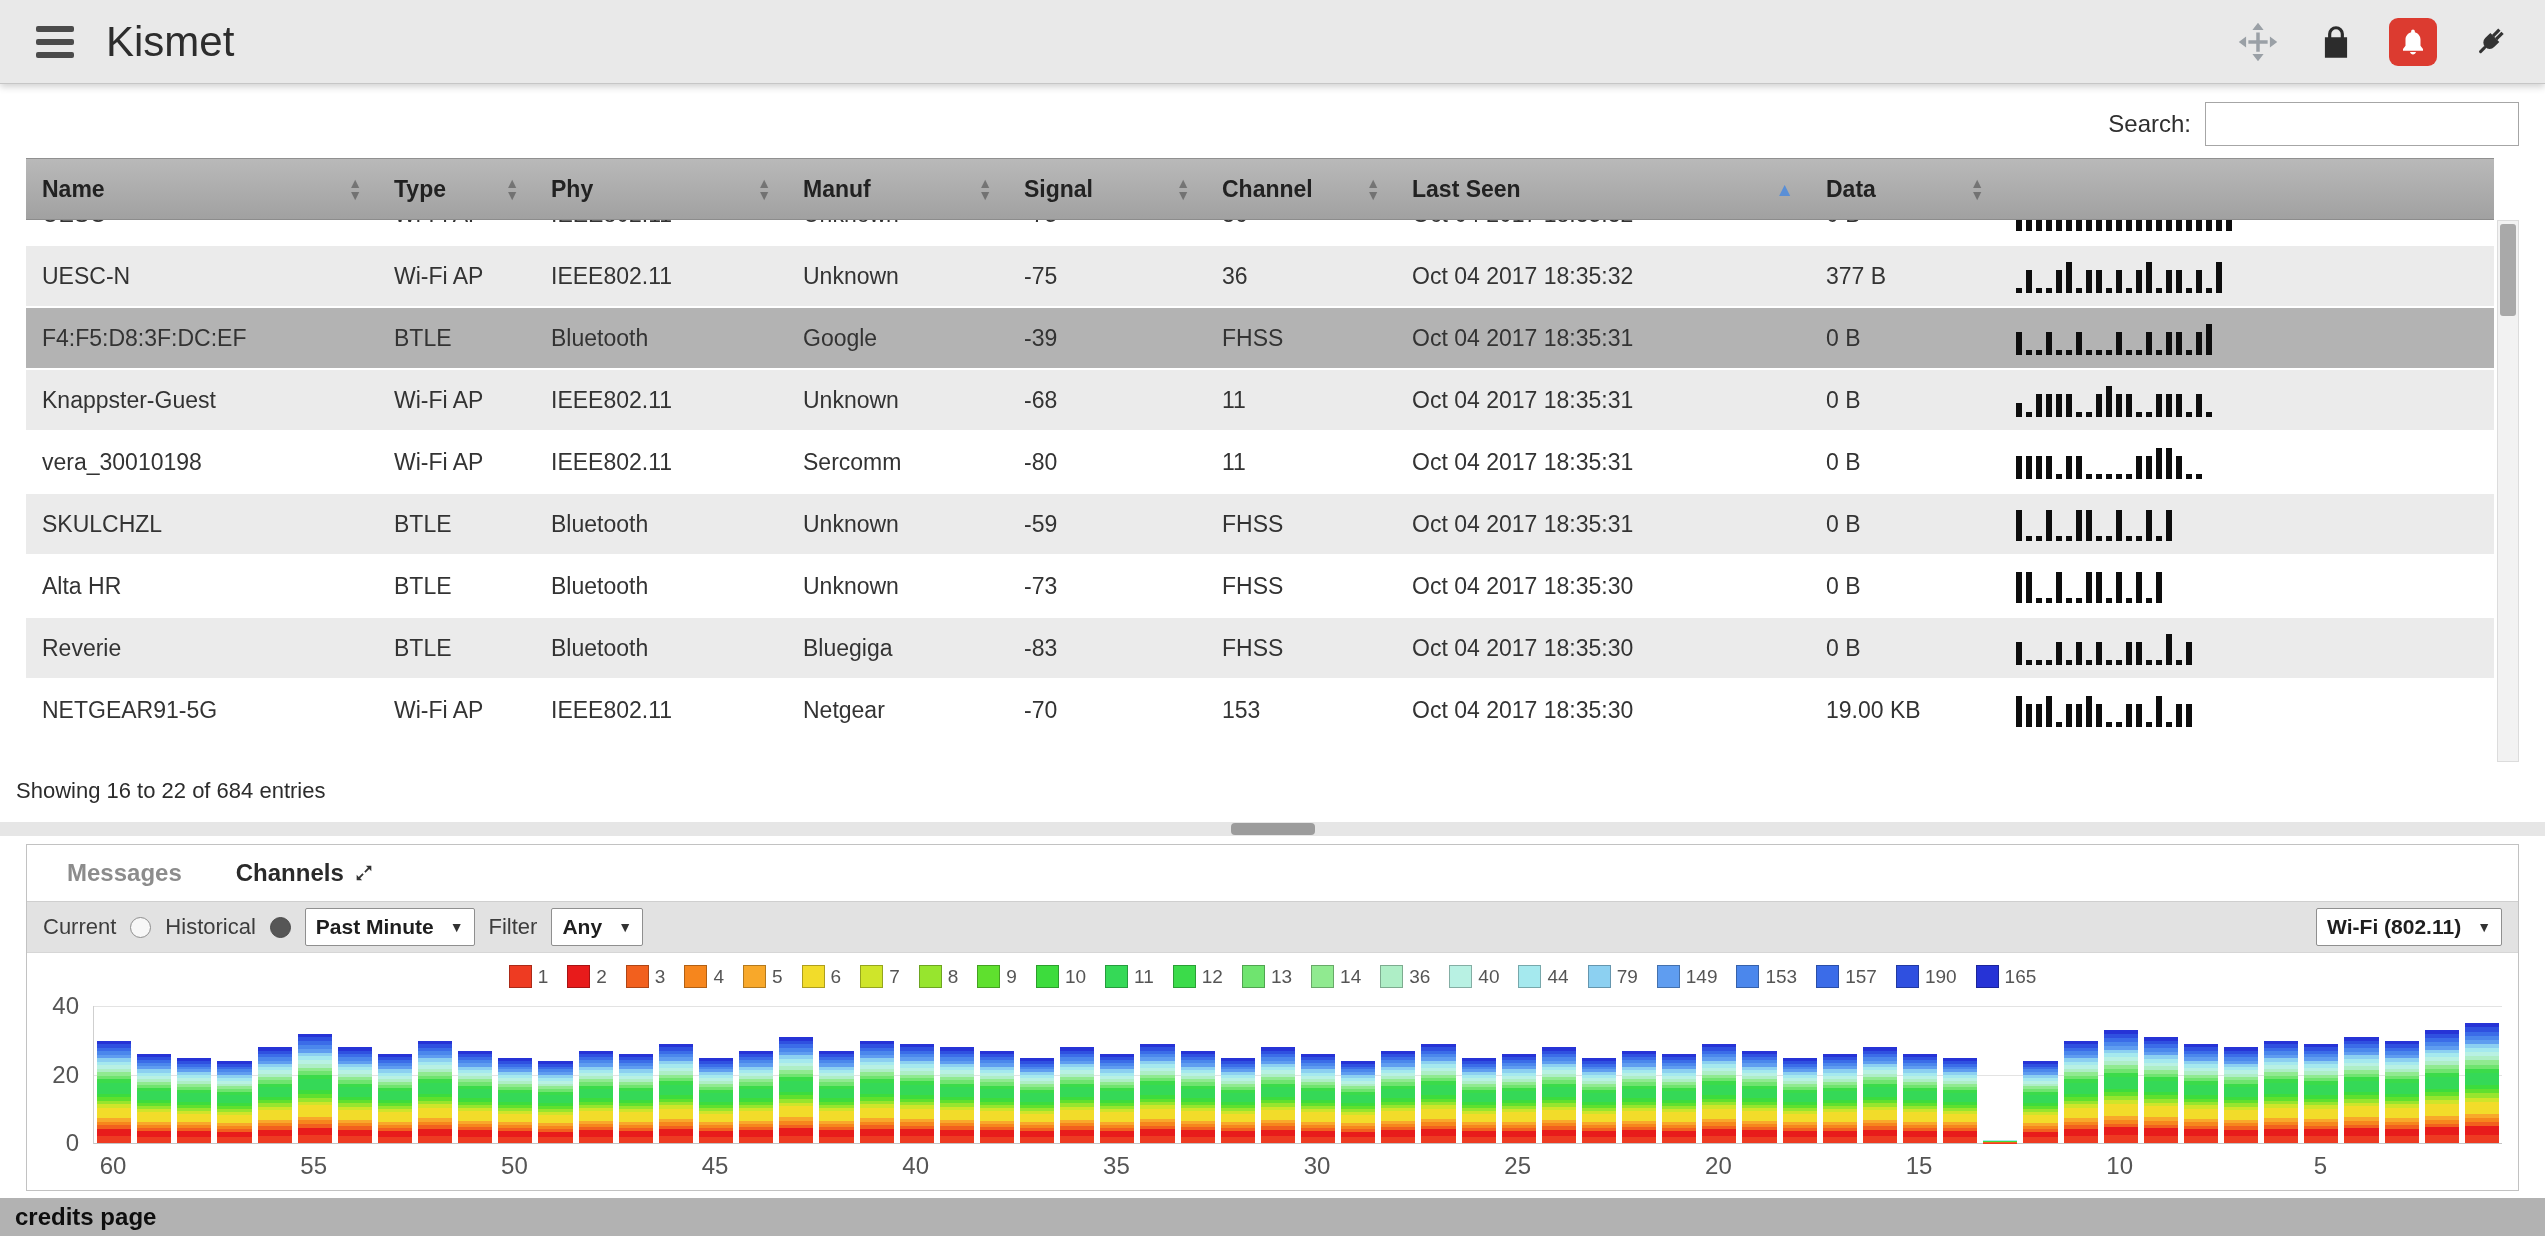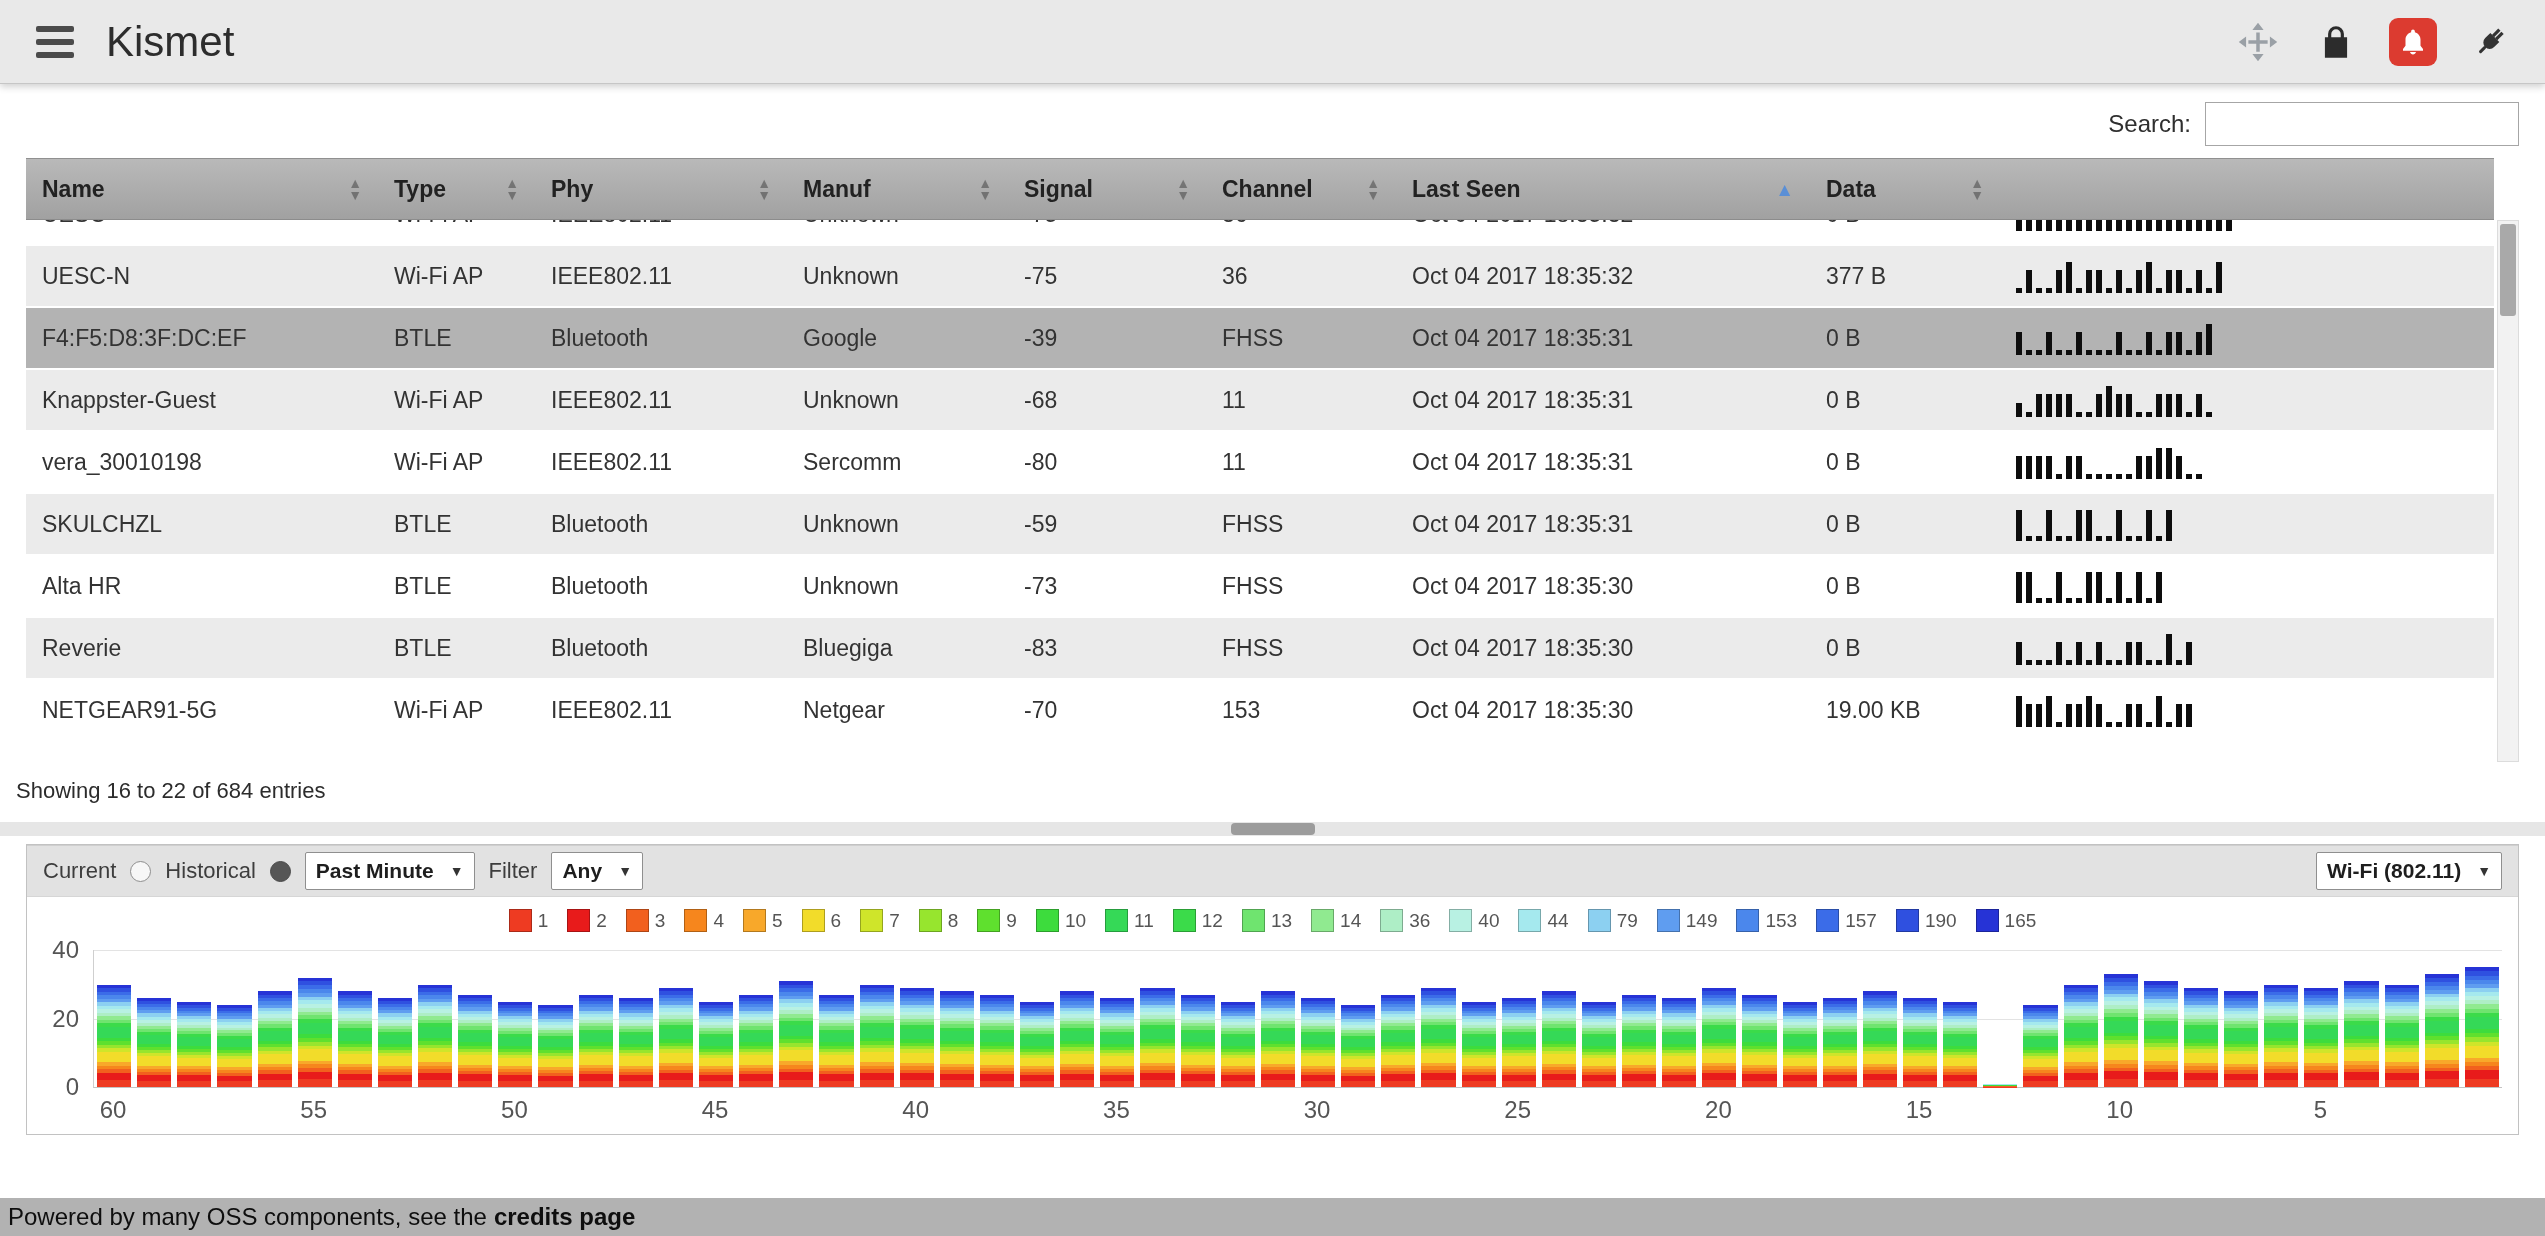--- a/index.html
+++ b/index.html
@@ -475,20 +475,31 @@
   </div>
 </div>
 
 <div class="status">Showing 16 to 22 of 684 entries</div>
 
 <div class="divider">
   <div class="handle"></div>
 </div>
 
 <div class="panel">
+  <div class="tabs">
+    <div class="tab">
+      <span>Messages</span>
+    </div>
+    <div class="tab active">
+      <span>Channels</span>
+      <svg viewBox="0 0 24 24" width="22" height="22" fill="#333">
+        <path d="M14 4h6v6l-2.3-2.3-4 4-1.4-1.4 4-4L14 4zM10 20H4v-6l2.3 2.3 4-4 1.4 1.4-4 4L10 20z"></path>
+      </svg>
+    </div>
+  </div>
 
   <div class="controls">
     <span>Current</span>
     <span class="radio"></span>
     <span>Historical</span>
     <span class="radio checked"></span>
     <span class="select">
       <span>Past Minute</span>
       <span class="caret">▼</span>
     </span>
@@ -2116,15 +2127,14 @@
       <div class="xlabel" style="left: 1290.07px;">30</div>
       <div class="xlabel" style="left: 1490.73px;">25</div>
       <div class="xlabel" style="left: 1691.4px;">20</div>
       <div class="xlabel" style="left: 1892.07px;">15</div>
       <div class="xlabel" style="left: 2092.73px;">10</div>
       <div class="xlabel" style="left: 2293.4px;">5</div>
     </div>
 </div>
 
 <div class="footer">
-  <span>Powered by many OSS components, see the</span>
   <b>credits page</b>
 </div>
 
 </body></html>

